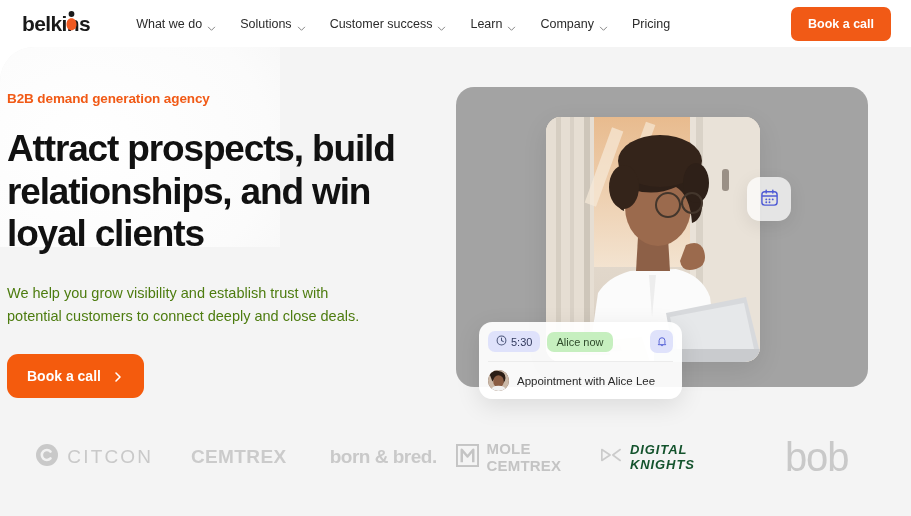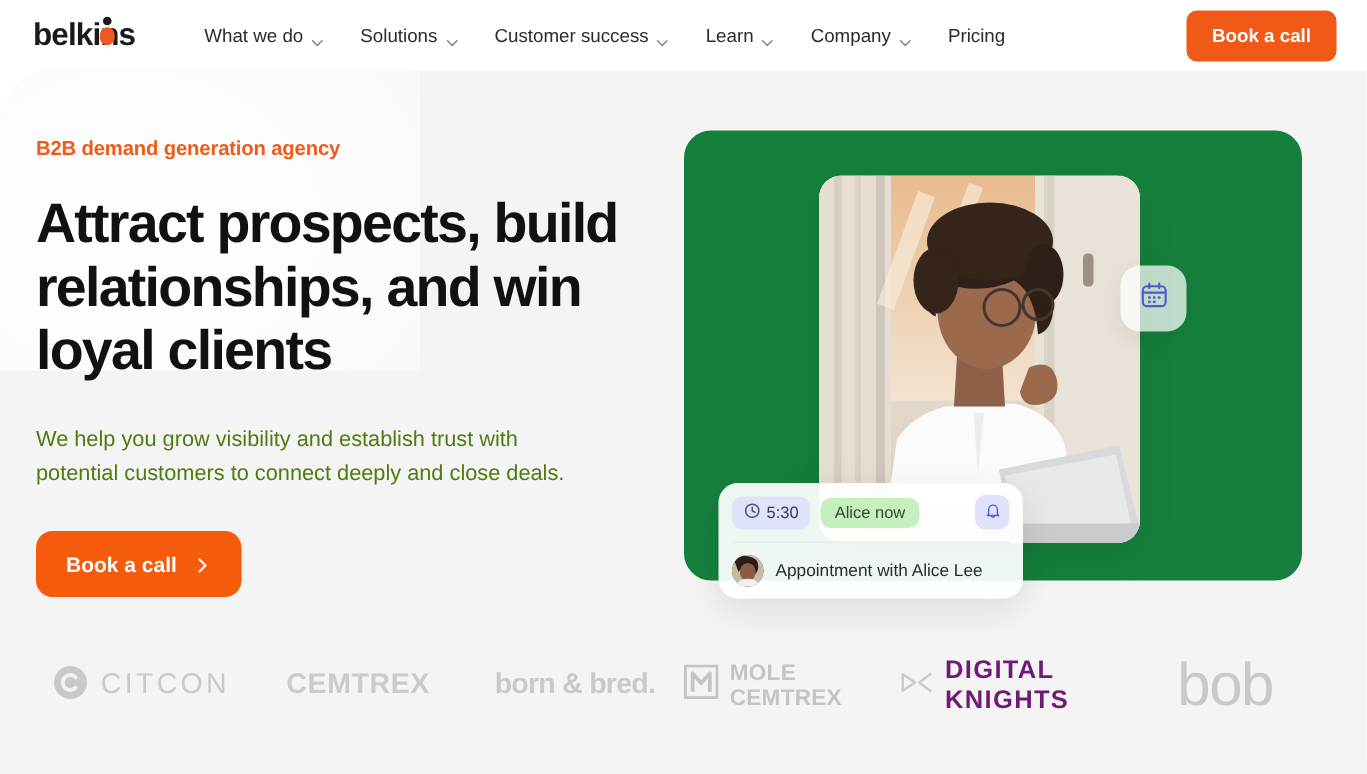--- a/index.html
+++ b/index.html
@@ -59,21 +59,21 @@
     overflow: hidden;
   }
   .hero-glow {
     position: absolute; top: -130px; left: -200px;
     width: 480px; height: 330px;
     background: radial-gradient(ellipse at 60% 70%, #ffffff 0%, #fbfbfb 45%, rgba(244,244,244,0) 72%);
     pointer-events: none;
   }
 
   .hero-left {
-    position: absolute; left: 24px; top: 44px;
+    position: absolute; left: 7px; top: 44px;
     width: 420px;
   }
   .eyebrow {
     font-size: 13.5px; font-weight: 700; color: #f15a16;
     letter-spacing: -0.1px; margin-bottom: 22px;
   }
   .headline {
     font-size: 37px; font-weight: 700; color: #111111;
     line-height: 1.155; letter-spacing: -1.15px;
     margin-bottom: 26px; max-width: 410px;
@@ -89,21 +89,21 @@
     border: none; border-radius: 11px;
     padding: 14px 20px; width: 137px; cursor: pointer;
     font-family: inherit;
   }
   .hero-cta .arrow { width: 12px; height: 12px; }
 
   
   .visual {
     position: absolute; left: 456px; top: 40px;
     width: 412px; height: 300px;
-    background: #15803d;
+    background: #a3a3a3;
     border-radius: 18px;
   }
   .photo-card {
     position: absolute; left: 90px; top: 30px;
     width: 214px; height: 245px;
     border-radius: 15px;
     overflow: hidden;
     background: #cfc6bb;
     box-shadow: 0 8px 26px rgba(0,0,0,.09);
   }
@@ -167,21 +167,21 @@
   }
   .logo-slot {
     display: flex; align-items: center; justify-content: center;
     gap: 8px; flex: 1;
     color: #c6c6c6;
   }
   .lg-citcon { font-size: 19px; letter-spacing: 2.2px; font-weight: 400; color: #c9c9c9; }
   .lg-cemtrex { font-size: 19px; letter-spacing: 0.4px; font-weight: 700; color: #cbcbcb; }
   .lg-born { font-size: 19px; font-weight: 700; letter-spacing: -0.5px; color: #c9c9c9; }
   .lg-mole { font-size: 15px; font-weight: 700; letter-spacing: 0.2px; color: #c4c4c4; }
-  .lg-dk { font-size: 17px; font-weight: 600; letter-spacing: 0.9px; color: #701a75; }
+  .lg-dk { font-size: 13px; font-weight: 600; letter-spacing: 0.9px; color: #14532d; font-style: italic; }
   .lg-bob { font-size: 40px; font-weight: 300; letter-spacing: -1px; color: #c9c9c9; line-height: 1; }
 </style>
 </head>
 <body>
 
 <div class="page">
 
   <div class="header">
 
     <div class="logo">

